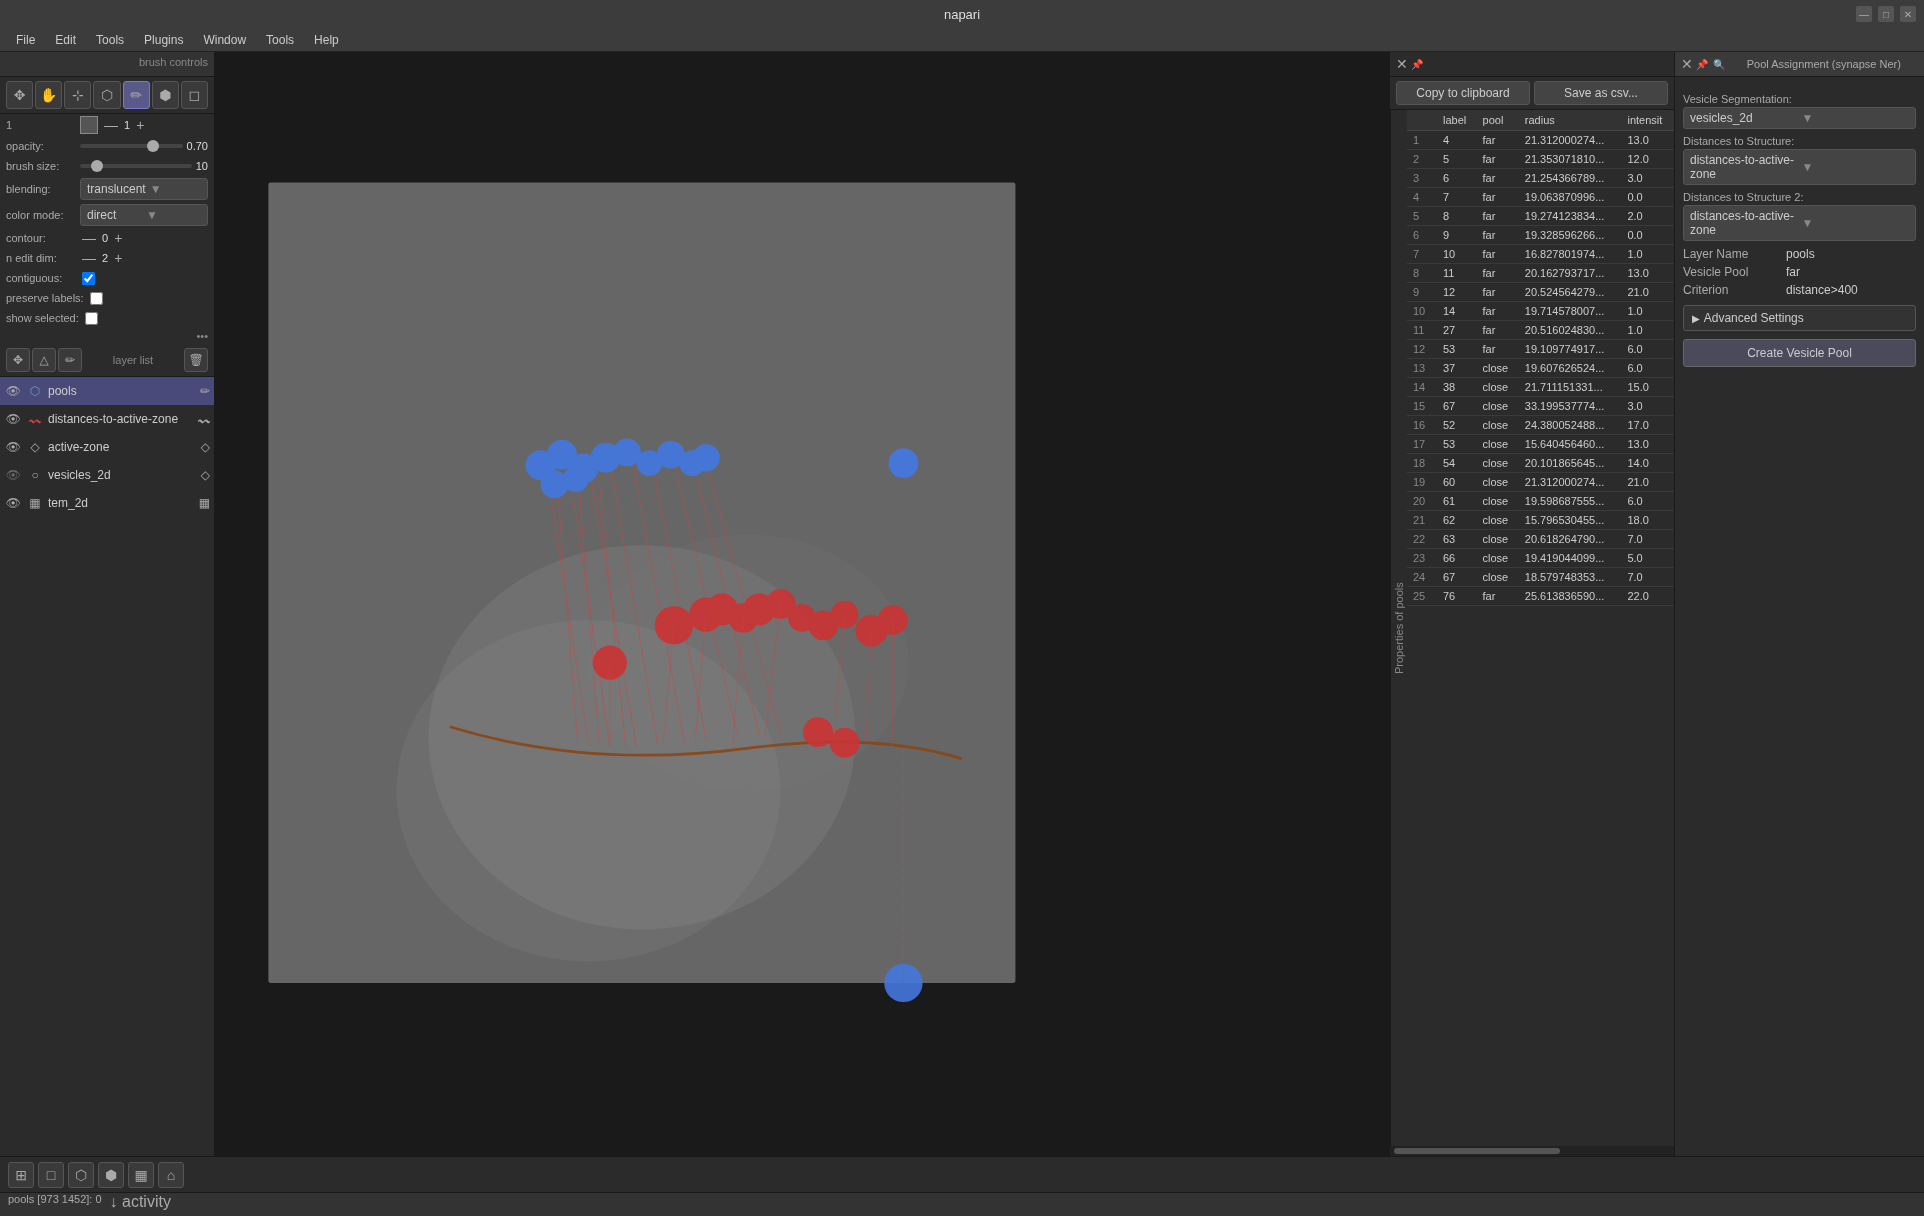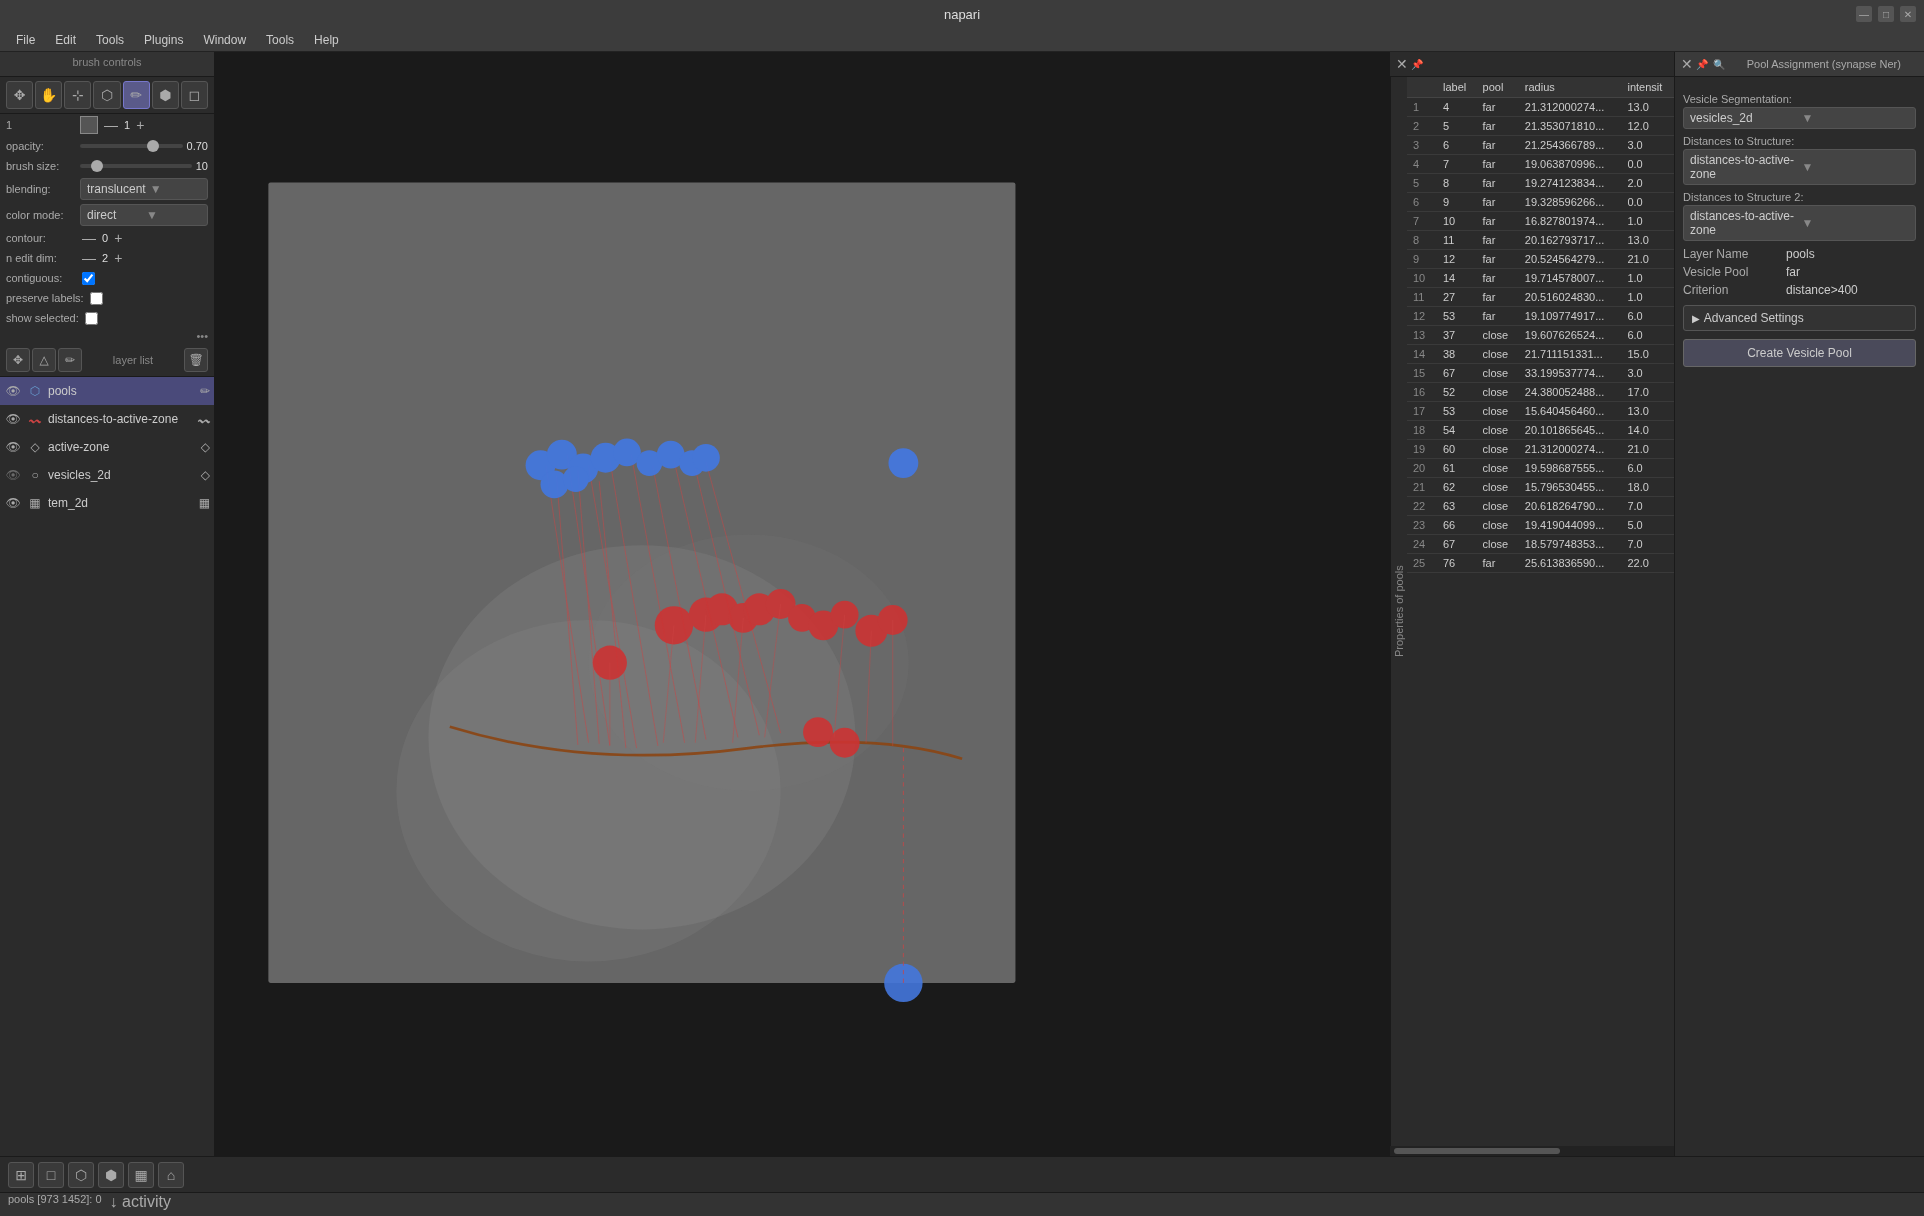--- a/index.html
+++ b/index.html
@@ -79,21 +79,21 @@
       overflow: hidden;
     }
 
     
     #tool-controls {
       padding: 4px 6px;
       background: #333;
       border-bottom: 1px solid #1a1a1a;
     }
     #tool-controls .controls-title {
-      text-align: center;
+      text-align: right;
       color: #888;
       font-size: 11px;
       margin-bottom: 4px;
     }
 
     
     .toolbar-row {
       display: flex;
       gap: 2px;
       padding: 4px 6px;
@@ -708,20 +708,24 @@
       <line x1="645" y1="560" x2="645" y2="780" stroke="#cc4444" stroke-width="1" stroke-dasharray="4,4" opacity="0.7"></line>
     </svg>
   </div>
 
   <div id="table-panel">
     <div id="table-panel-header">
       <span class="panel-close-btn">✕</span>
       <span style="color:#aaa; font-size:10px;">📌</span>
     </div>
 
+    <div id="table-toolbar">
+      <div class="table-btn">Copy to clipboard</div>
+      <div class="table-btn">Save as csv...</div>
+    </div>
 
     <div id="table-with-label">
       <div id="table-side-label">Properties of pools</div>
       <div id="table-container">
         <table>
           <thead>
             <tr>
               <th></th>
               <th>label</th>
               <th>pool</th>

